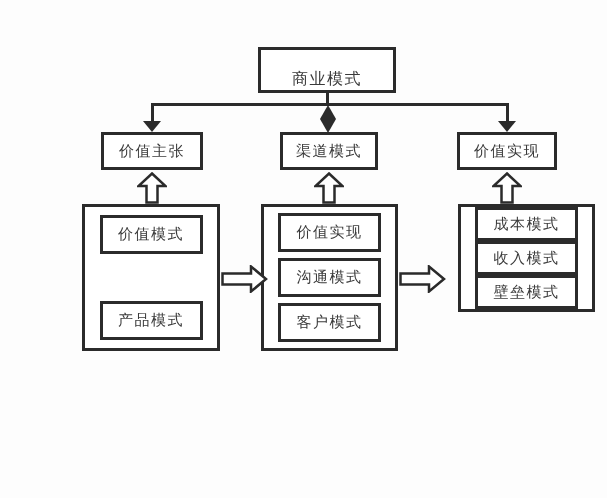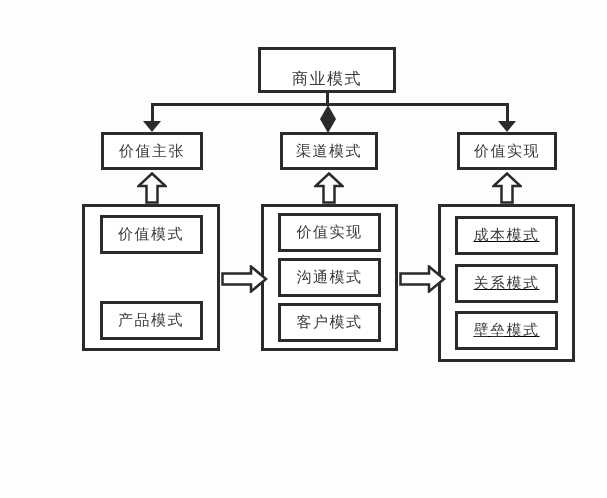--- a/index.html
+++ b/index.html
@@ -112,26 +112,26 @@
       <span>价值实现</span>
     </div>
     <div class="item">
       <span>沟通模式</span>
     </div>
     <div class="item">
       <span>客户模式</span>
     </div>
   </div>
 
-  <div class="group" style="left:438px; top:204px; width:137px; height:158px;text-decoration:underline;">
+  <div class="group" style="left:458px; top:204px; width:137px; height:108px;">
     <div class="item">
       <span>成本模式</span>
     </div>
     <div class="item">
-      <span>关系模式</span>
+      <span>收入模式</span>
     </div>
     <div class="item">
       <span>壁垒模式</span>
     </div>
   </div>
 
   <svg class="arrow-svg" style="left:221px; top:265px;" width="47" height="28" viewBox="0 0 47 28">
     <polygon points="1.5,8.5 30,8.5 30,1.5 45,14 30,26.5 30,19.5 1.5,19.5" fill="#ffffff" stroke="#2b2b2b" stroke-width="2.5"></polygon>
   </svg>
   <svg class="arrow-svg" style="left:399px; top:265px;" width="47" height="28" viewBox="0 0 47 28">

